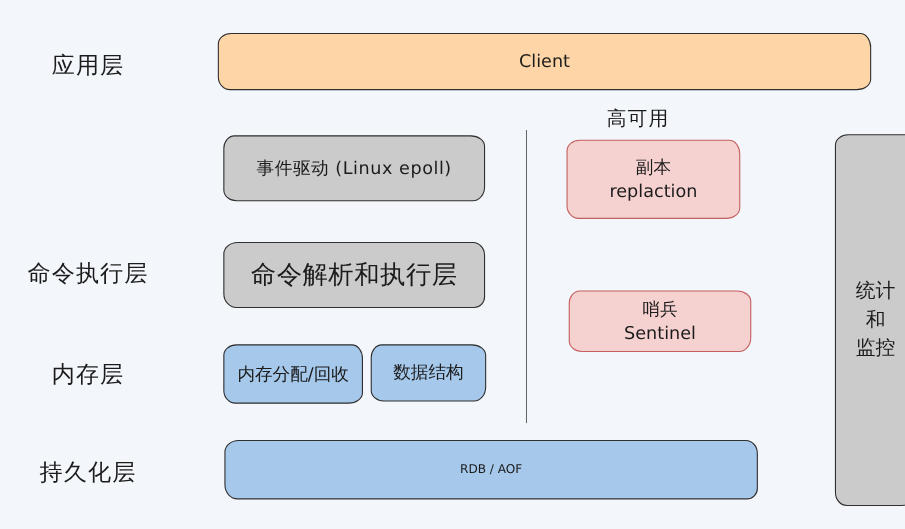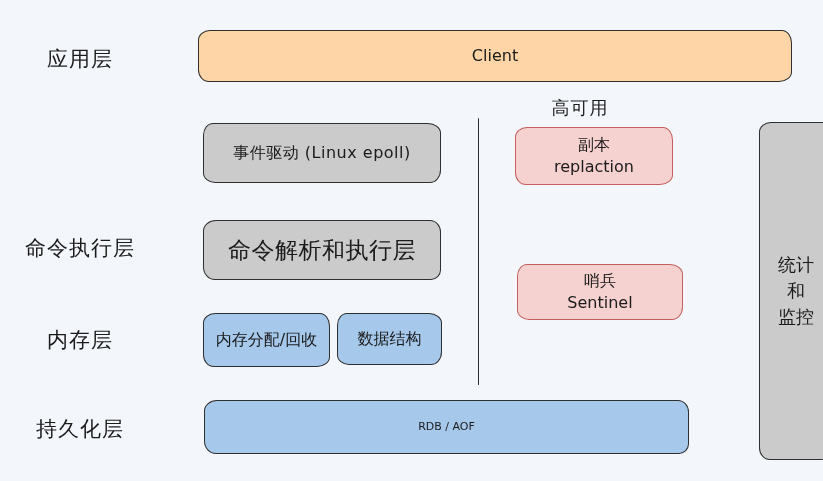--- a/index.html
+++ b/index.html
@@ -94,21 +94,21 @@
     <span>内存分配/回收</span>
   </div>
   <div class="node fill-blue sketch-b" style="left:337px; top:313px; width:105px; height:52px;">
     <span>数据结构</span>
   </div>
 
   <div class="node fill-blue sketch-c" style="left:204px; top:400px; width:485px; height:54px; font-size:11px;">
     <span>RDB / AOF</span>
   </div>
 
-  <div class="node fill-pink sketch-a" style="left:515px; top:127px; width:158px; height:58px;">
+  <div class="node fill-pink sketch-a" style="left:515px; top:127px; width:158px; height:72px;">
     <span>副本</span>
     <span>replaction</span>
   </div>
 
   <div class="node fill-pink sketch-b" style="left:517px; top:226px; width:166px; height:56px;margin-top:38px;">
     <span>哨兵</span>
     <span>Sentinel</span>
   </div>
 
 

